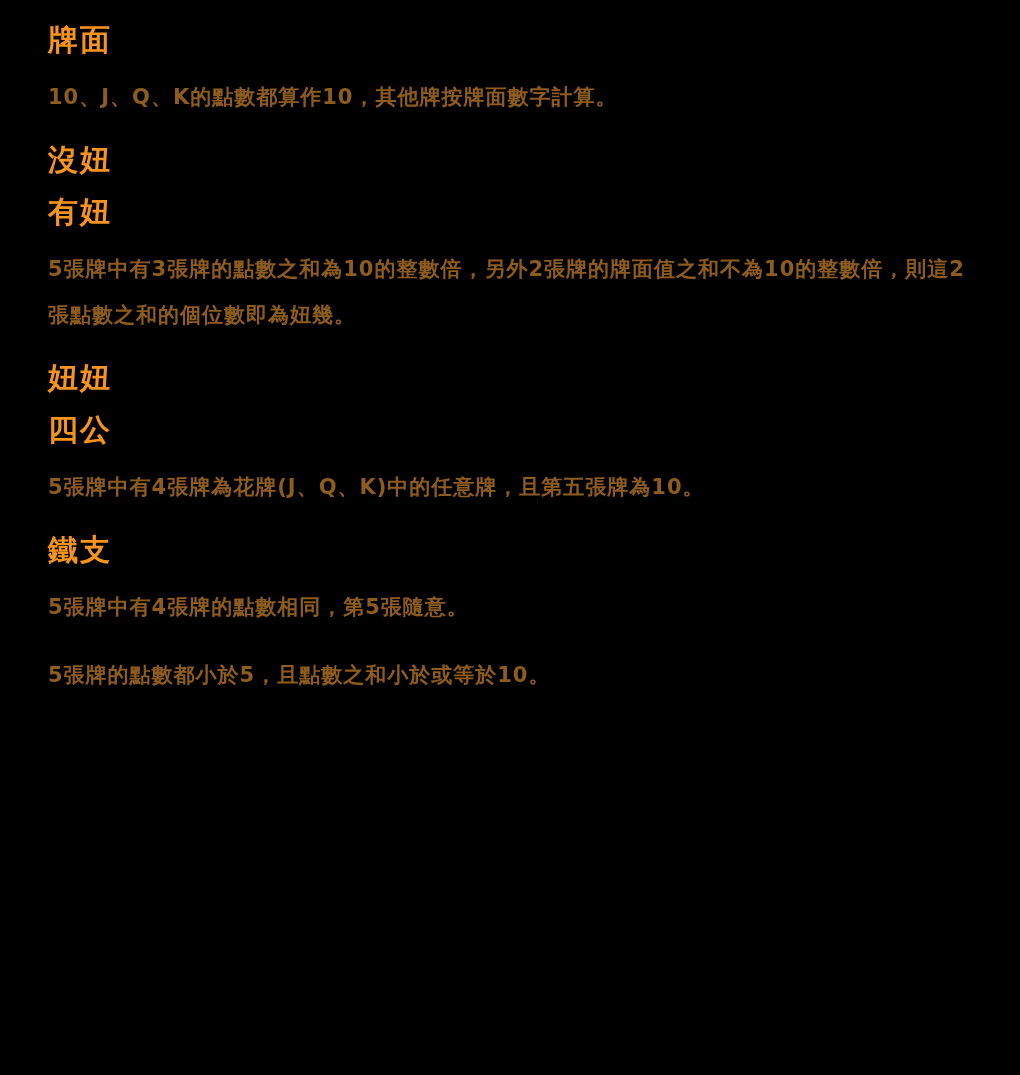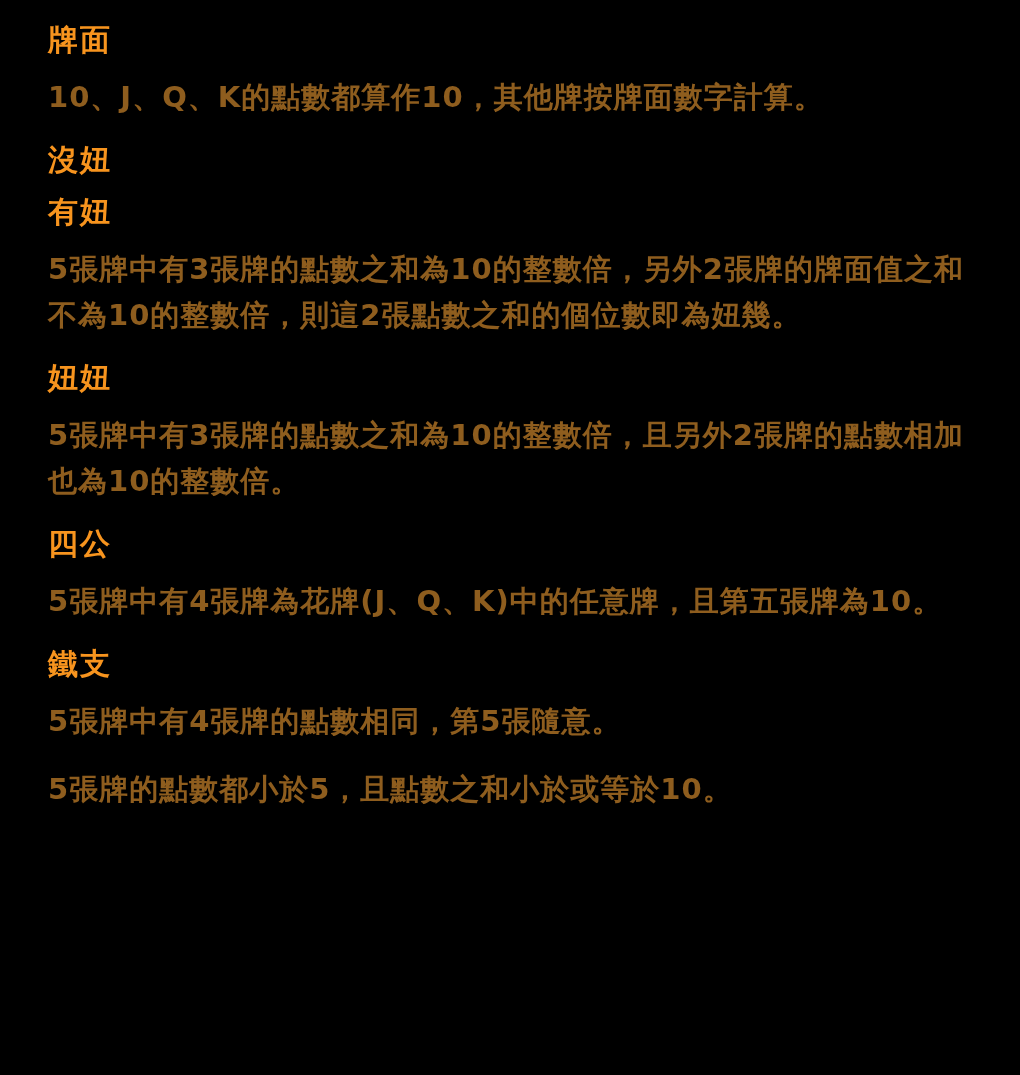--- a/index.html
+++ b/index.html
@@ -26,21 +26,21 @@
   }
   .rule-heading {
     font-size: 30px;
     line-height: 36px;
     font-weight: bold;
     color: #F7941E;
     margin: 0 0 16px 0;
     letter-spacing: 2px;
   }
   .rule-body {
-    font-size: 29px;
+    font-size: 21px;
     line-height: 46px;
     font-weight: bold;
     color: #8E5D1E;
     margin: 0 0 22px 0;
     letter-spacing: 1px;
     word-break: break-all;
   }
 </style>
 </head>
 <body>
@@ -56,21 +56,20 @@
     <div class="rule-heading">沒妞</div>
   </div>
 
   <div class="rule-section">
     <div class="rule-heading">有妞</div>
     <div class="rule-body">5張牌中有3張牌的點數之和為10的整數倍，另外2張牌的牌面值之和不為10的整數倍，則這2張點數之和的個位數即為妞幾。</div>
   </div>
 
   <div class="rule-section">
     <div class="rule-heading">妞妞</div>
-    <div class="rule-body">5張牌中有3張牌的點數之和為10的整數倍，且另外2張牌的點數相加也為10的整數倍。</div>
   </div>
 
   <div class="rule-section">
     <div class="rule-heading">四公</div>
     <div class="rule-body">5張牌中有4張牌為花牌(J、Q、K)中的任意牌，且第五張牌為10。</div>
   </div>
 
 
   <div class="rule-section">
     <div class="rule-heading">鐵支</div>

